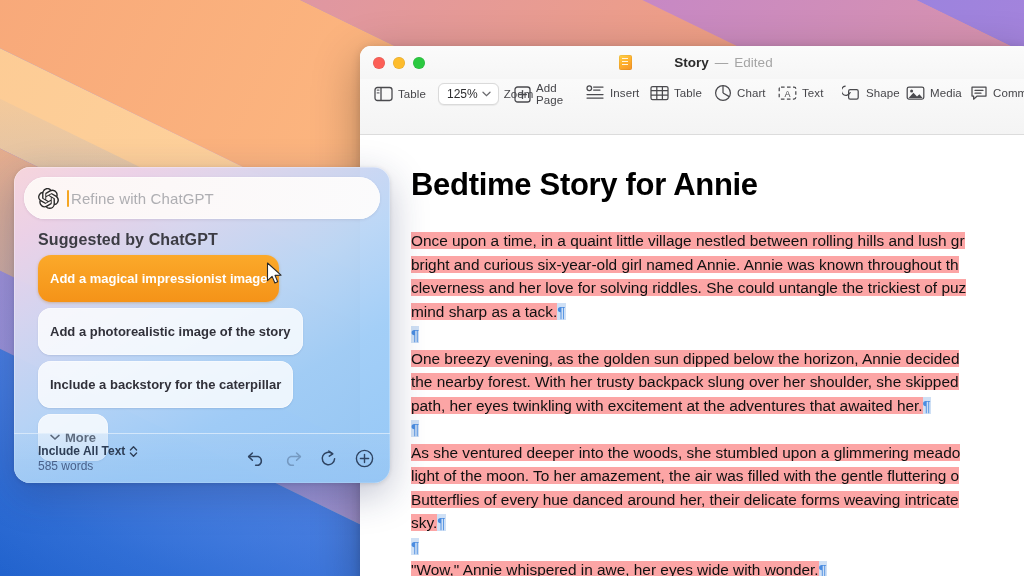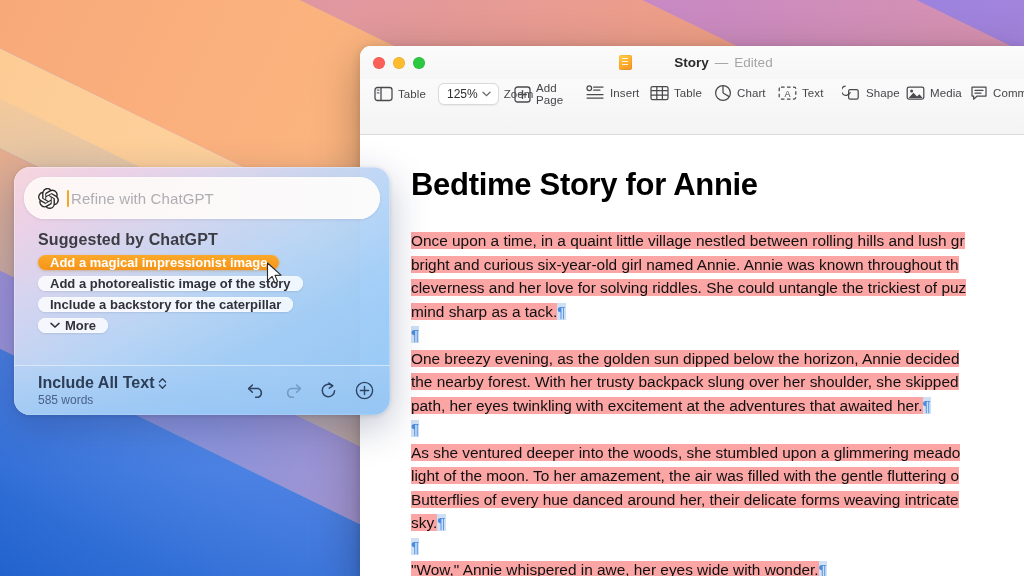--- a/index.html
+++ b/index.html
@@ -130,21 +130,21 @@
     font-size:15.4px; line-height:23.5px; color:#111;
     white-space:pre-wrap; width:760px;
   }
   .para .sel { background:#fca5a5; }
   .pilcrow { color:#4a8ce0; background:#cfe0f5; }
   .pilcrow-only { color:#4a8ce0; background:#cfe0f5; font-size:15.4px; line-height:23.5px; }
   .blank-line { height:23.5px; line-height:23.5px; }
 
   
   #chatgpt-panel {
-    position:absolute; left:14px; top:167px; width:376px; height:248px;
+    position:absolute; left:14px; top:167px; width:376px; height:316px;
     border-radius:16px;
     background:
       linear-gradient(150deg,
         rgba(247,214,222,.97) 0%,
         rgba(236,210,233,.97) 14%,
         rgba(214,214,240,.97) 30%,
         rgba(186,214,246,.97) 50%,
         rgba(160,205,247,.97) 70%,
         rgba(146,198,246,.97) 100%);
     box-shadow:0 12px 38px rgba(30,40,90,.28), 0 1px 4px rgba(0,0,0,.12),
@@ -164,40 +164,40 @@
   }
   .cg-placeholder {
     font-size:15px; color:#aeaeb2; margin-left:2px; letter-spacing:.1px;
   }
   .cg-sub {
     margin:12px 0 0 24px; font-size:16px; font-weight:bold; color:#3c3c44;
     letter-spacing:.1px;
   }
   .chips { margin:6px 0 0 24px; display:flex; flex-direction:column; align-items:flex-start; gap:6px; }
   .chip {
-    border-radius:13px; padding:0 12px; font-size:13px; font-weight:bold;
+    border-radius:13px; padding:16px 12px; font-size:13px; font-weight:bold;
     color:#31313a; background:rgba(255,255,255,.80);
     box-shadow:0 1px 2px rgba(40,60,110,.13), inset 0 0 0 .5px rgba(255,255,255,.8);
     white-space:nowrap; cursor:default;
   }
   .chip.active {
     background:linear-gradient(180deg,#fba92a,#f59318);
     color:#ffffff;
     box-shadow:0 1px 3px rgba(180,110,10,.35);
   }
   .chip.more { display:flex; align-items:center; gap:5px; }
   #cg-footer {
     position:absolute; left:0; right:0; bottom:0; height:50px;
     border-top:1px solid rgba(255,255,255,.55);
     background:linear-gradient(180deg, rgba(170,207,244,.35), rgba(150,196,243,.55));
     display:flex; align-items:center; justify-content:space-between;
     padding:0 16px 0 24px;
   }
   .cg-foot-left { display:flex; flex-direction:column; gap:1px; }
-  .cg-include { font-size:16px; font-weight:bold; color:#2d3d55; display:flex; align-items:center; gap:4px; }
+  .cg-include { font-size:12px; font-weight:bold; color:#2d3d55; display:flex; align-items:center; gap:4px; }
   .cg-words { font-size:12px; color:#4d6party; color:#49618a; }
   .cg-actions { display:flex; align-items:center; gap:17px; }
   .act { width:19px; height:19px; display:flex; align-items:center; justify-content:center; cursor:default; }
 
   
   #cursor { position:absolute; left:266px; top:262px; width:17px; height:24px; pointer-events:none; }
 </style>
 </head>
 <body>
 

